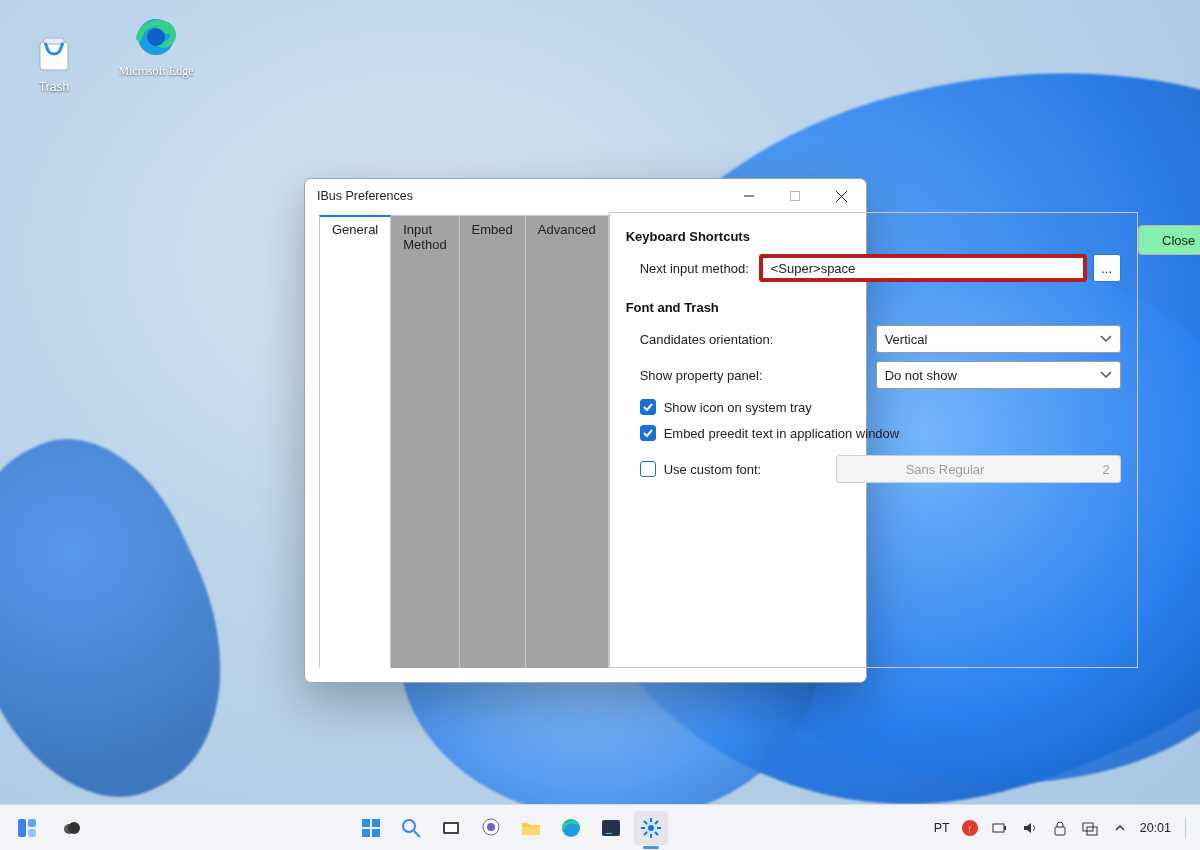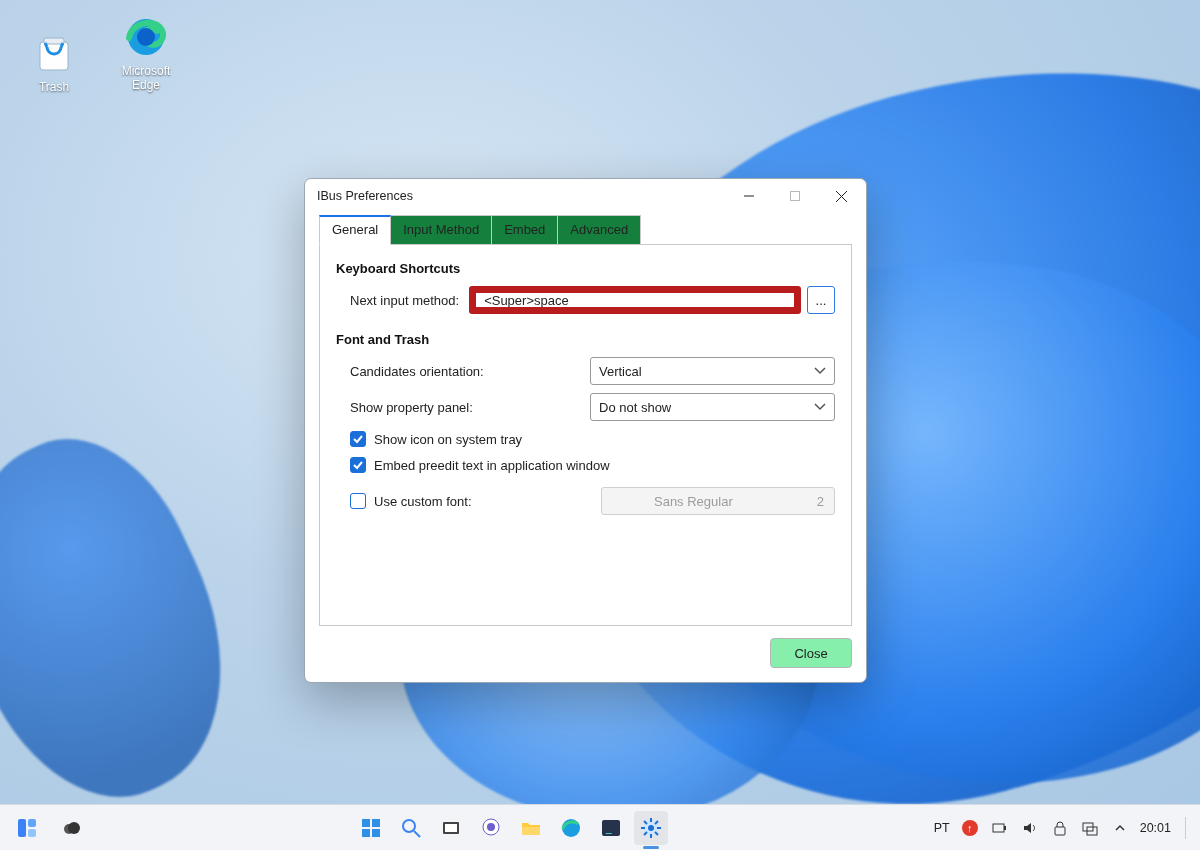--- a/index.html
+++ b/index.html
@@ -30,50 +30,50 @@
 
   
   .window { position: absolute; left: 304px; top: 178px; width: 563px; height: 505px;
             background: #ffffff; border: 1px solid #9aa6b2; border-radius: 7px;
             box-shadow: 0 18px 50px rgba(0,0,0,.28); display: flex; flex-direction: column; }
   .titlebar { height: 34px; display: flex; align-items: center; padding: 0 2px 0 12px; font-size: 12.5px; color: #222; }
   .titlebar .title { flex: 1; }
   .winbtn { width: 46px; height: 30px; display: flex; align-items: center; justify-content: center; color: #222; }
   .winbtn.disabled { color: #b8b8b8; }
 
-  .content-wrap { flex: 1; padding: 0 14px 14px 14px; display: flex; flex-direction: column; }
+  .content-wrap { flex: 1; padding: 0 14px 14px 14px; display: flex; flex-direction: row; }
   .tabs { display: flex; margin-top: 2px; }
-  .tab { padding: 6px 12px 7px; font-size: 13px; color: #222; background: #15803d;
+  .tab { padding: 6px 12px 7px; font-size: 13px; color: #222; background: #a3a3a3;
          border: 1px solid #c8c8c8; border-bottom: none; margin-right: 0; cursor: pointer; }
   .tab + .tab { border-left: none; }
   .tab.active { background: #fff; border-top: 2px solid #1a73e8; border-bottom: 1px solid #fff;
                 position: relative; z-index: 2; padding-top: 5px; }
   .panel { flex: 1; border: 1px solid #c8c8c8; margin-top: -1px; padding: 14px 16px; position: relative; }
 
   .section-head { font-weight: 700; font-size: 13px; margin: 2px 0 10px 0; color: #111; }
   .row { display: flex; align-items: center; margin: 8px 0; font-size: 13px; color: #222; }
   .row .lbl { width: 155px; padding-left: 14px; }
   .row.wide .lbl { width: auto; padding-left: 14px; margin-right: 10px; flex: 0 0 auto; }
-  .text-input { flex: 1; height: 28px; border: 7px solid #b91c1c; border-radius: 3px; padding: 0 8px;
+  .text-input { flex: 1; height: 28px; border: 4px solid #b91c1c; border-radius: 3px; padding: 0 8px;
                 font-size: 13px; color: #222; background: #fff; }
   .more-btn { width: 28px; height: 28px; margin-left: 6px; border: 1px solid #2d7bdc;
               border-radius: 3px; background: #fff; display: flex; align-items: center; justify-content: center;
               font-size: 13px; cursor: pointer; color: #222; }
   .select { height: 28px; border: 1px solid #999; border-radius: 3px; background: #fff;
             padding: 0 26px 0 8px; font-size: 13px; color: #222; width: 245px; position: relative;
             display: flex; align-items: center; cursor: pointer; }
   .select .chev { position: absolute; right: 8px; top: 7px; }
   .row.rhs { justify-content: flex-start; }
   .spacer { flex: 1; }
   .check-row { display: flex; align-items: center; margin: 10px 0 0 14px; font-size: 13px; color: #222; }
   .checkbox { width: 16px; height: 16px; border: 1px solid #1a6fd8; border-radius: 3px; margin-right: 8px;
               display: flex; align-items: center; justify-content: center; background: #fff; cursor: pointer; }
   .checkbox.checked { background: #1a6fd8; }
   .checkbox.checked svg { display: block; } .checkbox svg { display: none; }
-  .font-pill { width: 234px; height: 28px; border: 1px solid #cfcfcf; border-radius: 3px; background: #f4f4f4;
+  .font-pill { width: 285px; height: 28px; border: 1px solid #cfcfcf; border-radius: 3px; background: #f4f4f4;
                color: #9c9c9c; display: flex; align-items: center; padding: 12px 10px; font-size: 13px; }
   .font-pill .sz { margin-left: auto; }
 
   .footer { display: flex; justify-content: flex-end; padding-top: 12px; }
   .btn { min-width: 82px; height: 30px; border: 1px solid #b6b6b6; border-radius: 4px; background: #86efac;
          font-size: 13px; color: #222; display: flex; align-items: center; justify-content: center; cursor: pointer; }
 
   
   .taskbar { position: absolute; left: 0; right: 0; bottom: 0; height: 46px; background: #f2f4f8;
              border-top: 1px solid #d5dbe3; display: flex; align-items: center; padding: 0 10px; }
@@ -102,21 +102,21 @@
   <div class="glyph">
     <svg width="42" height="42" viewBox="0 0 42 42">
       <rect x="7" y="10" width="28" height="28" rx="3" fill="#fefefe" stroke="#9bb4c9"></rect>
       <rect x="11" y="6" width="20" height="6" rx="2" fill="#e8eef4" stroke="#9bb4c9"></rect>
       <path d="M14 15 a7 7 0 1 0 14 0" fill="none" stroke="#1f8fe6" stroke-width="3"></path>
       <path d="M14 15 l-2 -4 M28 15 l2 -4" stroke="#1f8fe6" stroke-width="3" fill="none"></path>
     </svg>
   </div>
   <div>Trash</div>
 </div>
-<div class="desktop-icon" style="left:106px; top:14px;">
+<div class="desktop-icon" style="left:116px; top:14px;font-family:Liberation Serif, serif;">
   <div class="glyph">
     <svg width="42" height="42" viewBox="0 0 42 42">
       <circle cx="21" cy="21" r="18" fill="#1b9de2"></circle>
       <path d="M4 22 C6 10 20 4 30 8 C38 11 40 20 36 25 C30 32 18 28 18 20 C18 13 27 11 32 15" fill="none" stroke="#34d08a" stroke-width="6" stroke-linecap="round"></path>
       <circle cx="21" cy="21" r="9" fill="#0b62c9"></circle>
     </svg>
   </div>
   <div>Microsoft Edge</div>
 </div>
 

